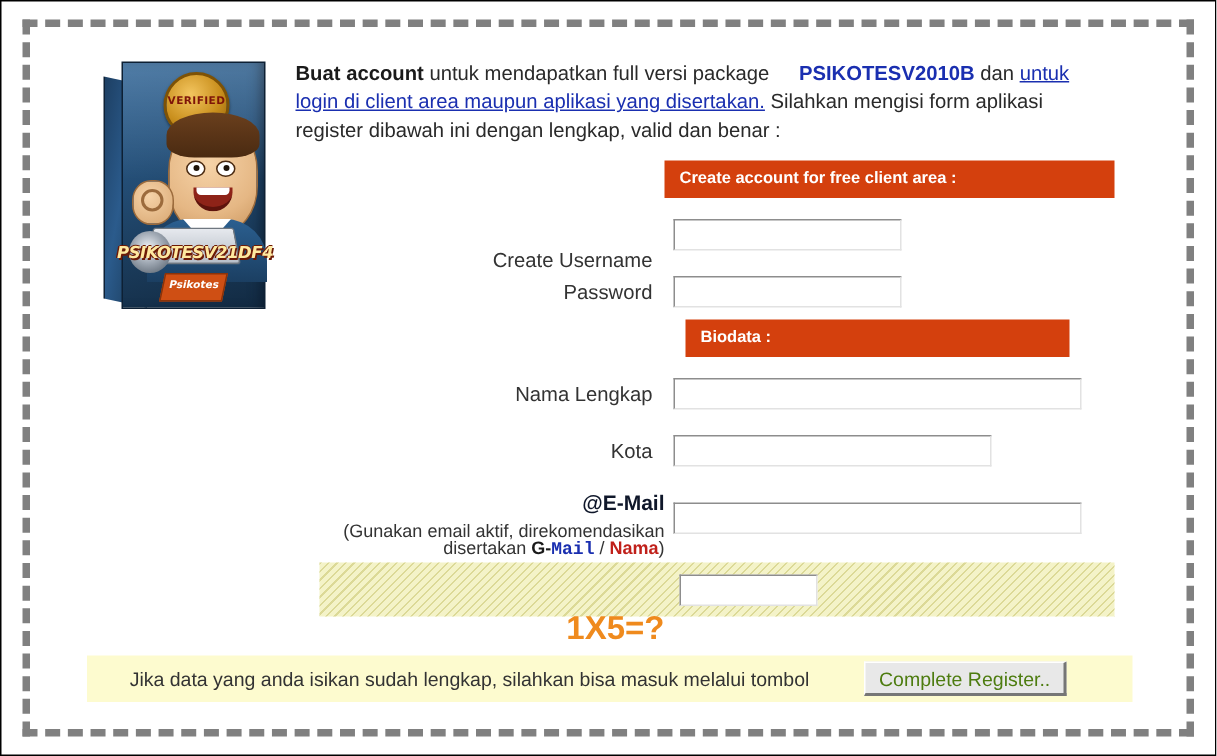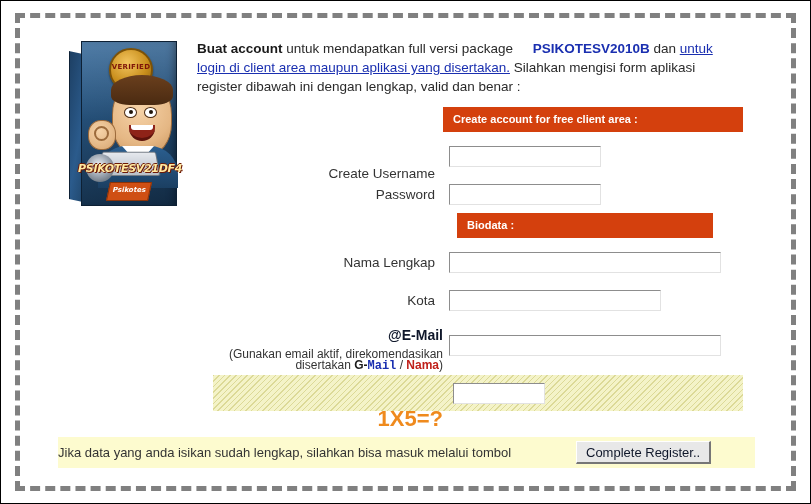--- a/index.html
+++ b/index.html
@@ -357,39 +357,39 @@
     top: 436px;
     width: 697px;
     height: 31px;
     background: #fdfbcf;
   }
   #bottom-text {
     position: absolute;
     left: 0;
     top: 0;
     width: 510px;
-    text-align: left;
+    text-align: center;
     line-height: 31px;
     font-size: 13px;
     color: #333;
     font-family: "Liberation Sans", sans-serif;
   }
   #register-button {
     position: absolute;
     left: 518px;
     top: 4px;
     height: 23px;
     padding: 0 9px;
     background: #e8e8e8;
     border-top: 1px solid #ffffff;
     border-left: 1px solid #ffffff;
     border-right: 2px solid #767676;
     border-bottom: 2px solid #767676;
     font-size: 13px;
-    color: #0f172a;
+    color: #4d7c0f;
     font-family: "Liberation Sans", sans-serif;
     cursor: pointer;
     box-sizing: border-box;
     text-align: right;
   }
 </style>
 </head>
 <body>
 
 <div id="page">

